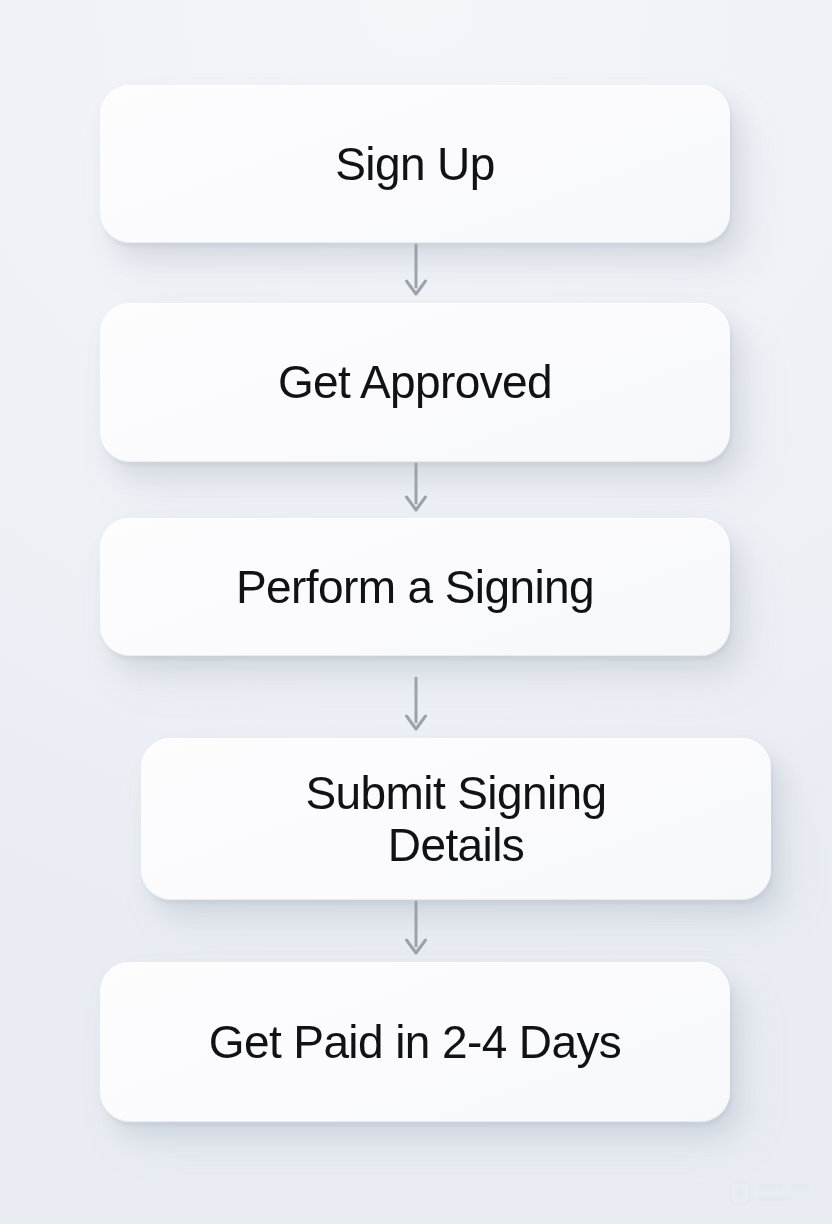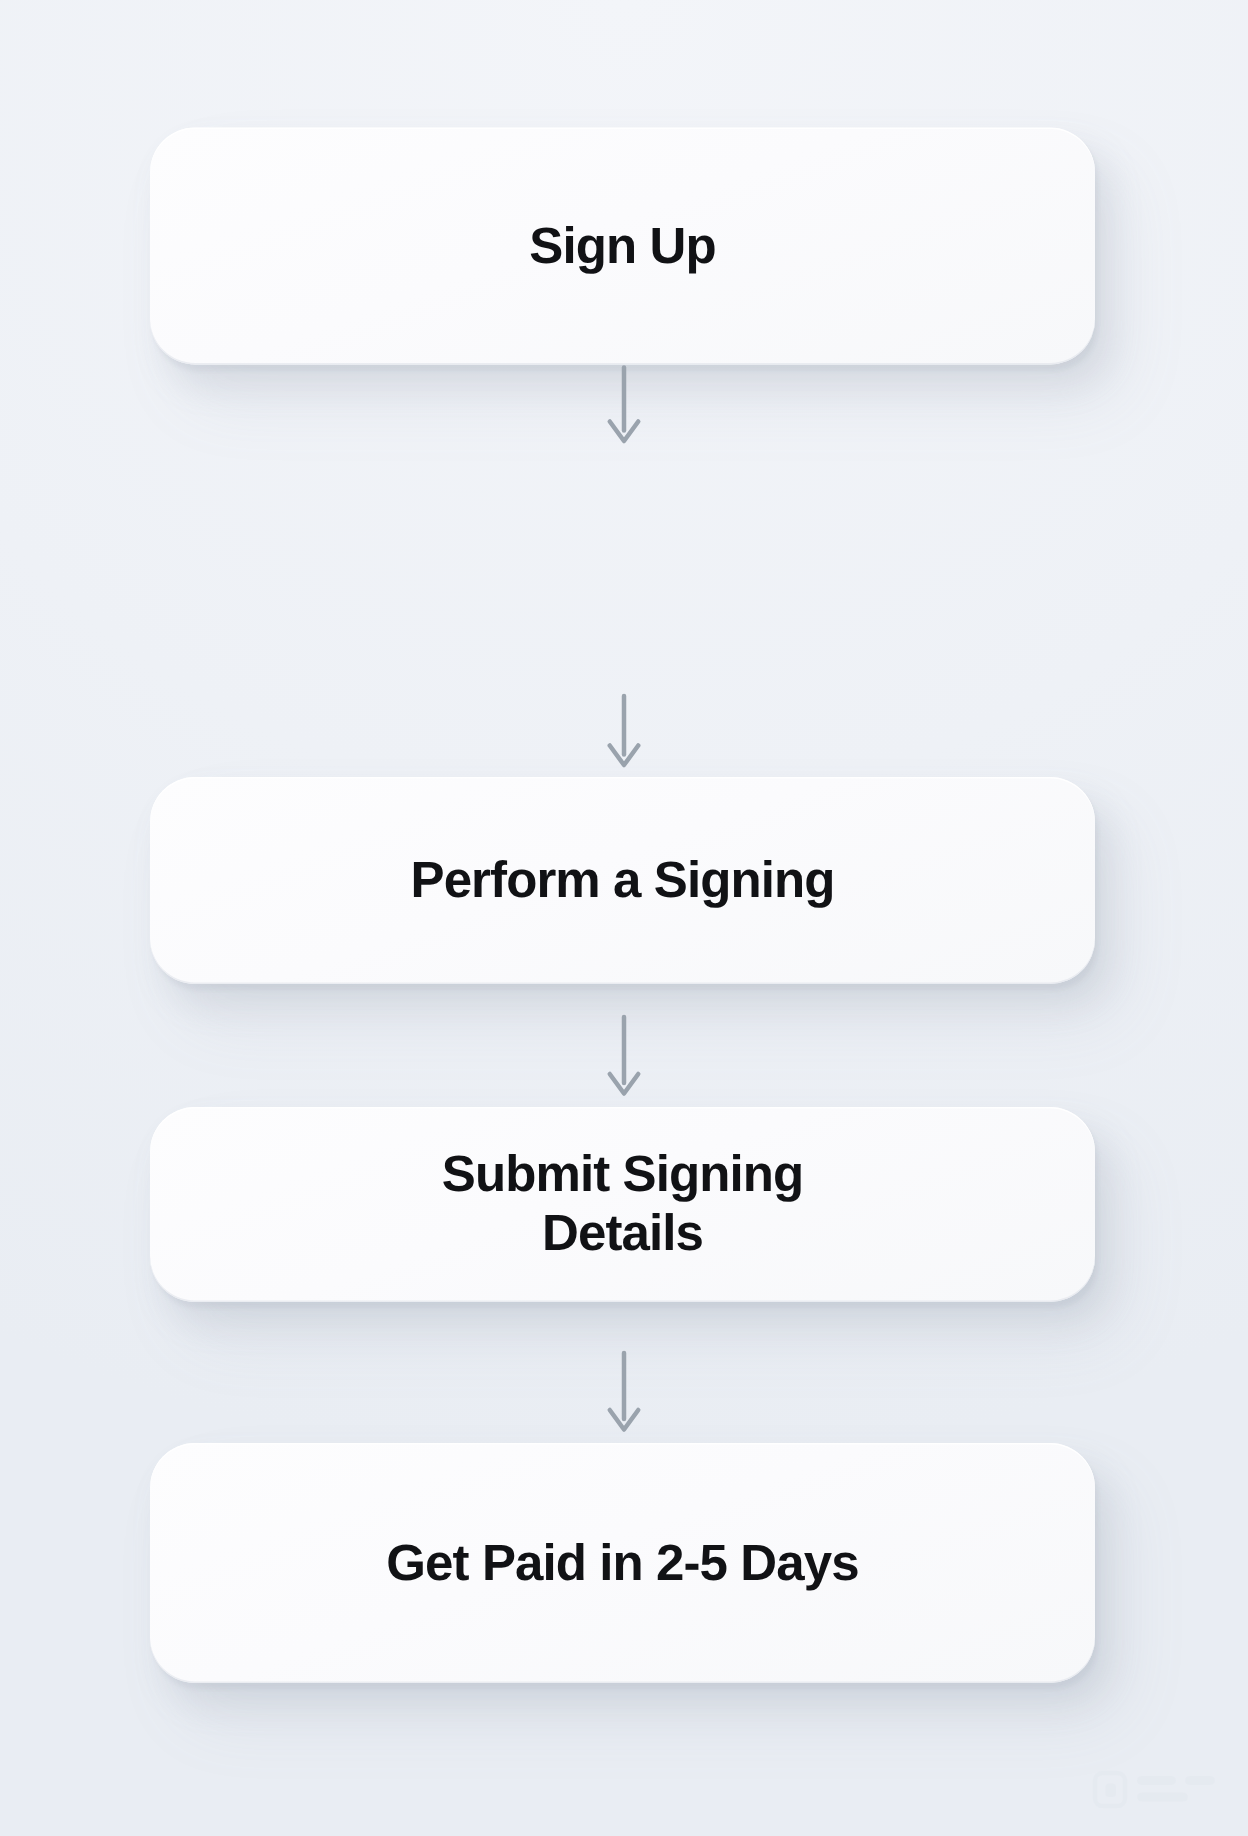--- a/index.html
+++ b/index.html
@@ -47,34 +47,34 @@
       10px 14px 22px rgba(140,150,167,0.18),
       20px 26px 44px rgba(140,150,167,0.10);
     display: flex;
     align-items: center;
     justify-content: center;
     text-align: center;
   }
 
   .node-label {
     color: #111215;
-    font-weight: 700;
-    font-size: 34px;
+    font-weight: 400;
+    font-size: 46px;
     line-height: 1.18;
     letter-spacing: -0.6px;
     white-space: pre-line;
     padding: 0 26px;
     -webkit-font-smoothing: antialiased;
   }
 
   
   .node-0 { top: 85px;  height: 158px; }
   .node-1 { top: 303px; height: 159px; }
   .node-2 { top: 518px; height: 138px; }
-  .node-3 { top: 738px; height: 130px; }
+  .node-3 { top: 738px; height: 162px; margin-left: 41px; }
   .node-4 { top: 962px; height: 160px; }
 
   .node-3 .node-label { line-height: 1.14; }
 
   
   .connector {
     position: absolute;
     left: 400px;
     width: 32px;
     display: block;
@@ -108,20 +108,23 @@
     <span class="node-label">Sign Up</span>
   </div>
 
   <div class="connector conn-0">
     <svg width="32" height="60" viewBox="0 0 32 60" aria-hidden="true">
       <line x1="16" y1="2" x2="16" y2="44" stroke="#9aa3ad" stroke-width="3" stroke-linecap="round"></line>
       <path d="M6.5 38 L16 51 L25.5 38" fill="none" stroke="#9aa3ad" stroke-width="3" stroke-linecap="round" stroke-linejoin="round"></path>
     </svg>
   </div>
 
+  <div class="node node-1">
+    <span class="node-label">Get Approved</span>
+  </div>
 
   <div class="connector conn-1">
     <svg width="32" height="56" viewBox="0 0 32 56" aria-hidden="true">
       <line x1="16" y1="2" x2="16" y2="41" stroke="#9aa3ad" stroke-width="3" stroke-linecap="round"></line>
       <path d="M6.5 35 L16 48 L25.5 35" fill="none" stroke="#9aa3ad" stroke-width="3" stroke-linecap="round" stroke-linejoin="round"></path>
     </svg>
   </div>
 
   <div class="node node-2">
     <span class="node-label">Perform a Signing</span>
@@ -140,21 +143,21 @@
   </div>
 
   <div class="connector conn-3">
     <svg width="32" height="62" viewBox="0 0 32 62" aria-hidden="true">
       <line x1="16" y1="2" x2="16" y2="46" stroke="#9aa3ad" stroke-width="3" stroke-linecap="round"></line>
       <path d="M6.5 40 L16 53 L25.5 40" fill="none" stroke="#9aa3ad" stroke-width="3" stroke-linecap="round" stroke-linejoin="round"></path>
     </svg>
   </div>
 
   <div class="node node-4">
-    <span class="node-label">Get Paid in 2-5 Days</span>
+    <span class="node-label">Get Paid in 2-4 Days</span>
   </div>
 
 </div>
 
 <svg id="watermark" viewBox="0 0 86 30" aria-hidden="true">
   <rect x="2" y="4" width="20" height="22" rx="5" fill="none" stroke="#dfe4ec" stroke-width="3"></rect>
   <rect x="9" y="11" width="7" height="9" rx="2" fill="#dfe4ec"></rect>
   <rect x="30" y="6" width="26" height="6" rx="3" fill="#dfe4ec"></rect>
   <rect x="30" y="17" width="34" height="6" rx="3" fill="#dfe4ec"></rect>
   <rect x="62" y="6" width="20" height="6" rx="3" fill="#dfe4ec"></rect>

